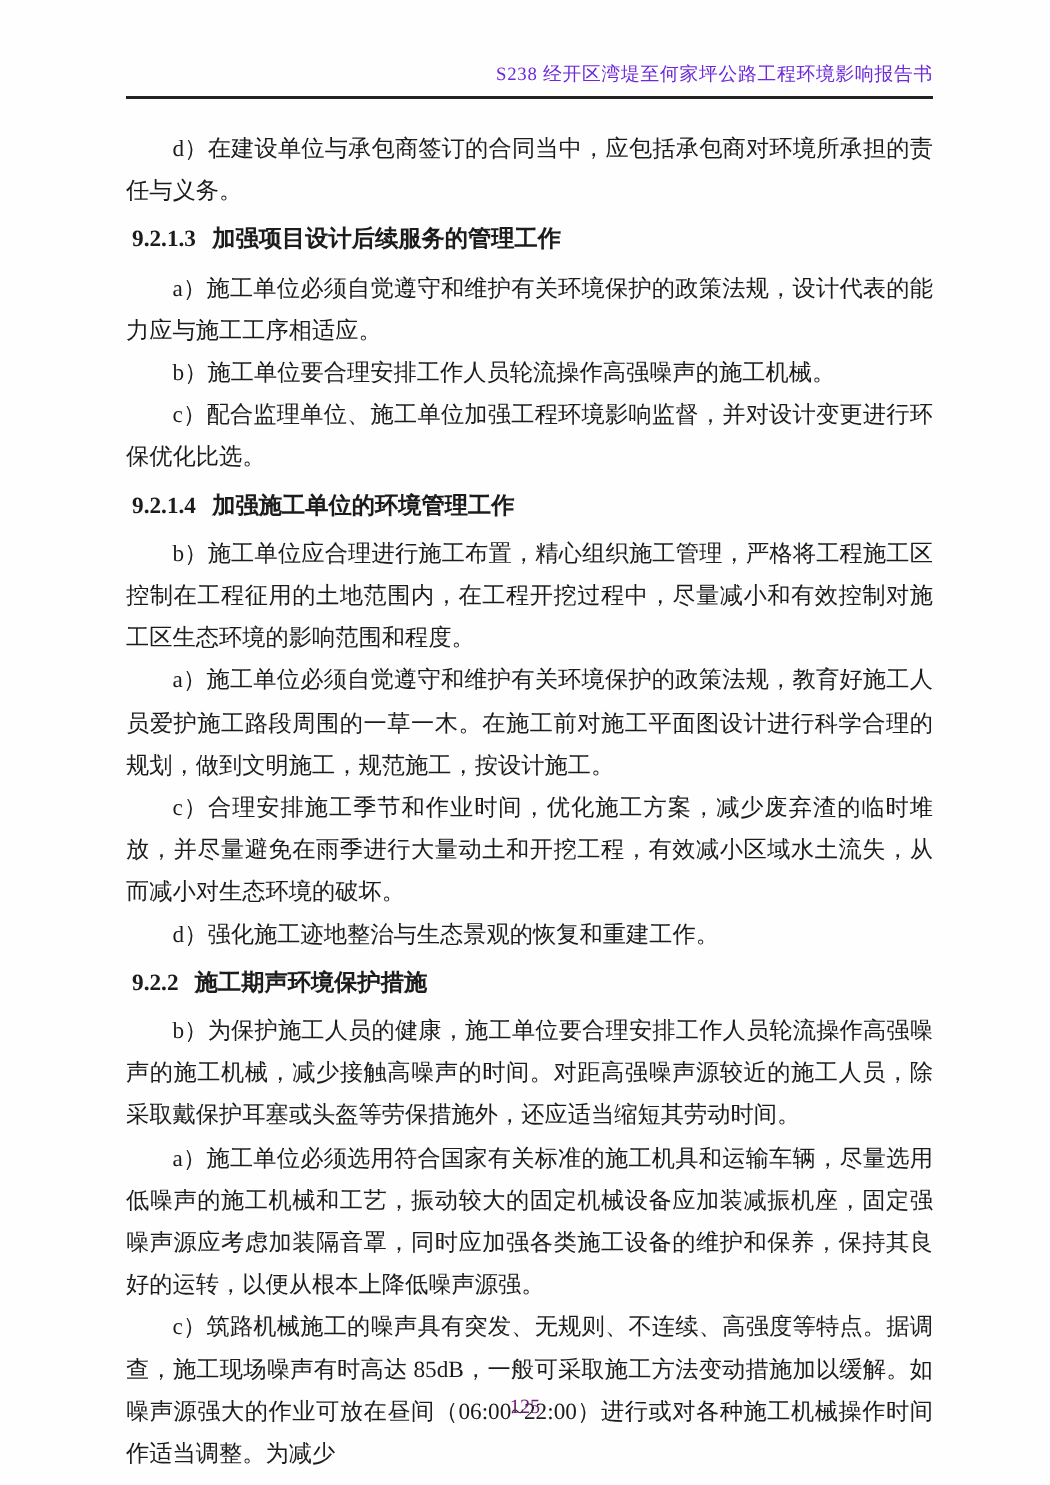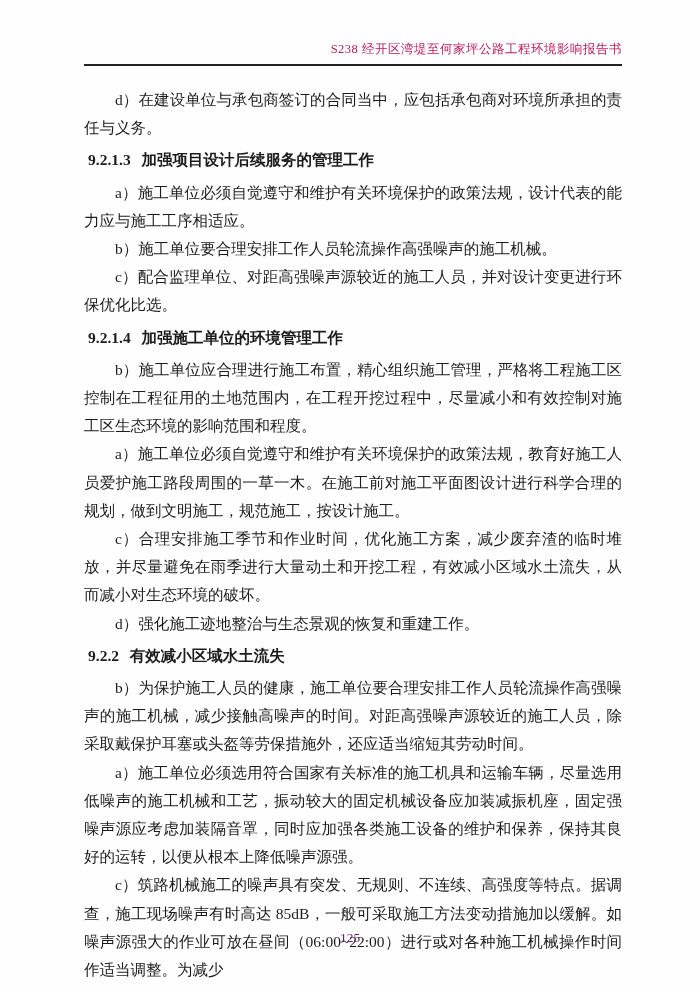--- a/index.html
+++ b/index.html
@@ -22,21 +22,21 @@
     position: absolute;
     top: 40px;
     left: 84px;
     right: 78px;
     text-align: right;
   }
   .header-title {
     display: block;
     font-size: 12.5px;
     line-height: 18px;
-    color: #be185d;
+    color: #6d28d9;
     letter-spacing: 0.5px;
   }
   .header-rule {
     margin-top: 6px;
     border: none;
     border-top: 2px solid #222;
     height: 0;
   }
   .body-text {
     position: absolute;
@@ -82,27 +82,27 @@
   <div class="header">
     <span class="header-title">S238 经开区湾堤至何家坪公路工程环境影响报告书</span>
     <hr class="header-rule">
   </div>
 
   <div class="body-text">
     <p class="para">d）在建设单位与承包商签订的合同当中，应包括承包商对环境所承担的责任与义务。</p>
     <p class="heading"><span class="sec-num">9.2.1.3</span><span>加强项目设计后续服务的管理工作</span></p>
     <p class="para">a）施工单位必须自觉遵守和维护有关环境保护的政策法规，设计代表的能力应与施工工序相适应。</p>
     <p class="para">b）施工单位要合理安排工作人员轮流操作高强噪声的施工机械。</p>
-    <p class="para">c）配合监理单位、对距高强噪声源较近的施工人员，并对设计变更进行环保优化比选。</p>
+    <p class="para">c）配合监理单位、施工单位加强工程环境影响监督，并对设计变更进行环保优化比选。</p>
     <p class="heading"><span class="sec-num">9.2.1.4</span><span>加强施工单位的环境管理工作</span></p>
     <p class="para">b）施工单位应合理进行施工布置，精心组织施工管理，严格将工程施工区控制在工程征用的土地范围内，在工程开挖过程中，尽量减小和有效控制对施工区生态环境的影响范围和程度。</p>
     <p class="para">a）施工单位必须自觉遵守和维护有关环境保护的政策法规，教育好施工人员爱护施工路段周围的一草一木。在施工前对施工平面图设计进行科学合理的规划，做到文明施工，规范施工，按设计施工。</p>
     <p class="para">c）合理安排施工季节和作业时间，优化施工方案，减少废弃渣的临时堆放，并尽量避免在雨季进行大量动土和开挖工程，有效减小区域水土流失，从而减小对生态环境的破坏。</p>
     <p class="para">d）强化施工迹地整治与生态景观的恢复和重建工作。</p>
-    <p class="heading"><span class="sec-num">9.2.2</span><span>有效减小区域水土流失</span></p>
+    <p class="heading"><span class="sec-num">9.2.2</span><span>施工期声环境保护措施</span></p>
     <p class="para">b）为保护施工人员的健康，施工单位要合理安排工作人员轮流操作高强噪声的施工机械，减少接触高噪声的时间。对距高强噪声源较近的施工人员，除采取戴保护耳塞或头盔等劳保措施外，还应适当缩短其劳动时间。</p>
     <p class="para">a）施工单位必须选用符合国家有关标准的施工机具和运输车辆，尽量选用低噪声的施工机械和工艺，振动较大的固定机械设备应加装减振机座，固定强噪声源应考虑加装隔音罩，同时应加强各类施工设备的维护和保养，保持其良好的运转，以便从根本上降低噪声源强。</p>
     <p class="para">c）筑路机械施工的噪声具有突发、无规则、不连续、高强度等特点。据调查，施工现场噪声有时高达 85dB，一般可采取施工方法变动措施加以缓解。如噪声源强大的作业可放在昼间（06:00~22:00）进行或对各种施工机械操作时间作适当调整。为减少</p>
   </div>
 
   <div class="footer">
     <span>125</span>
   </div>
 
 </div>

